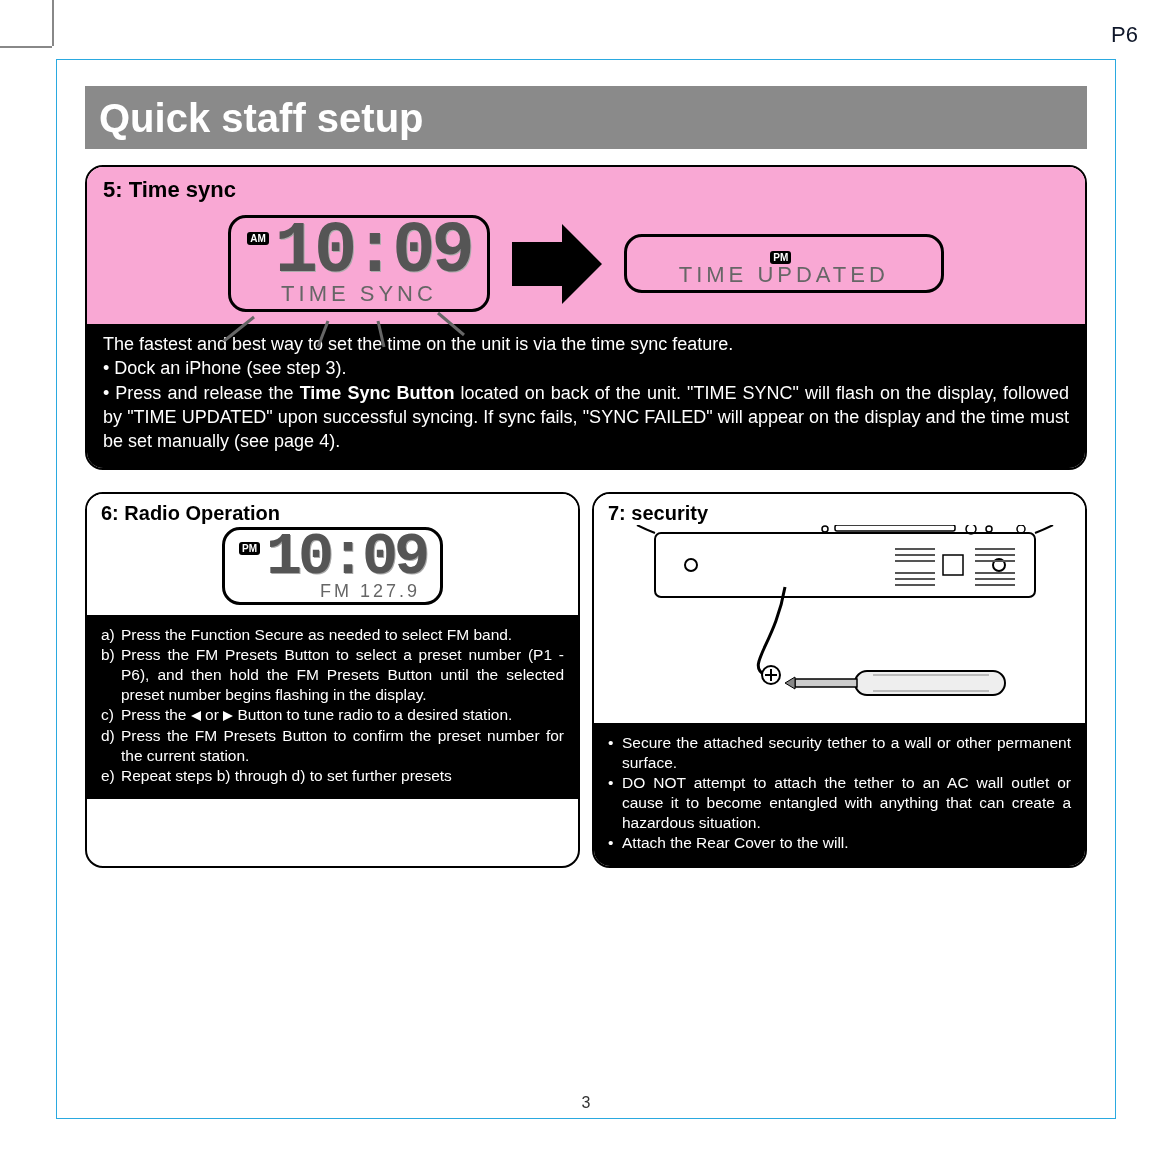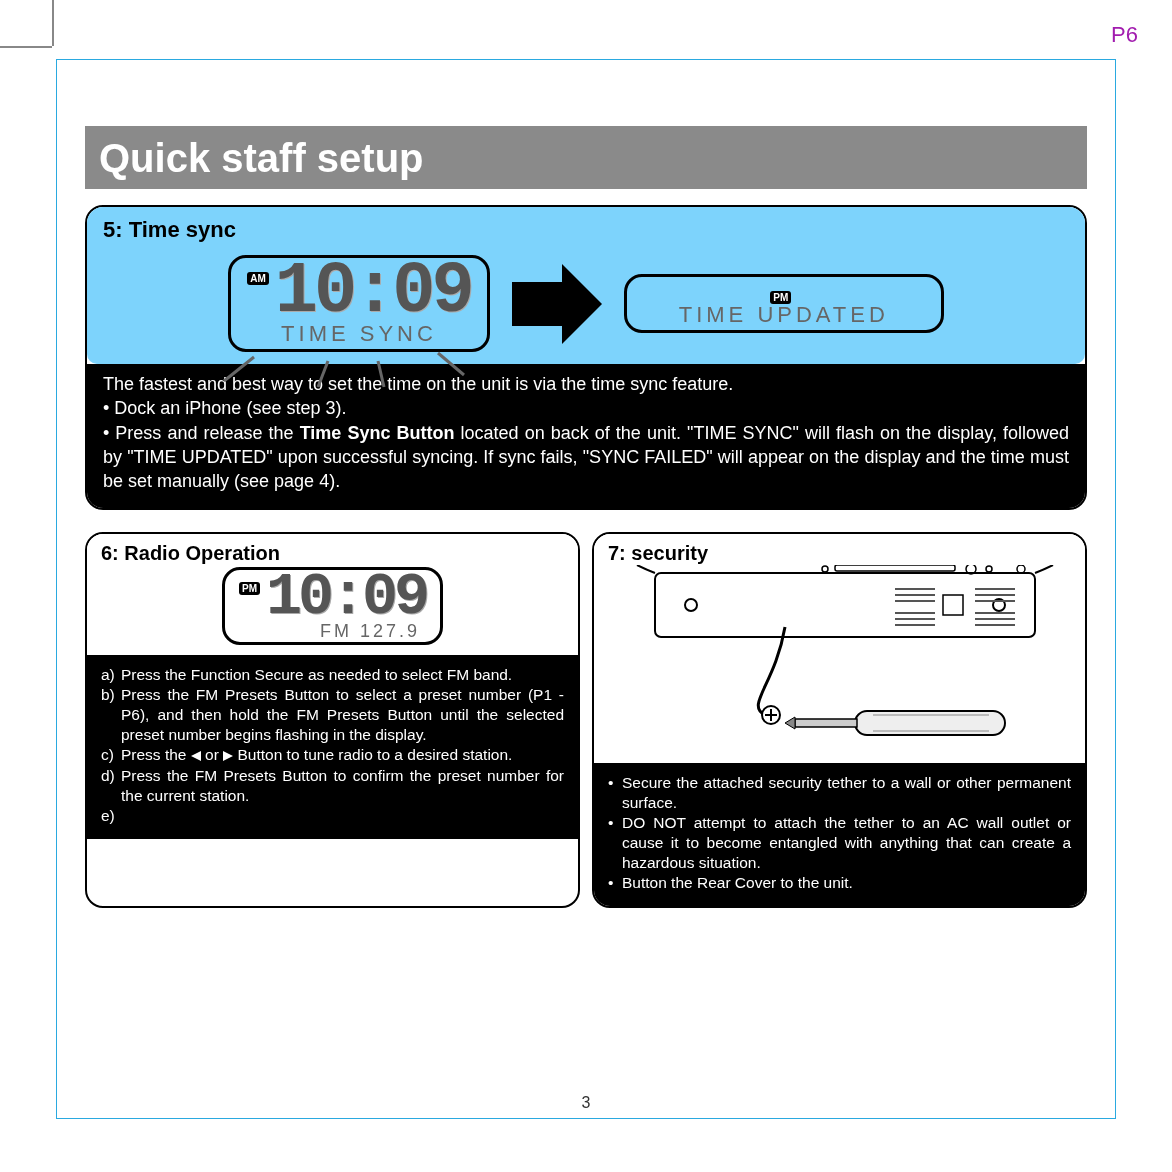--- a/index.html
+++ b/index.html
@@ -1,25 +1,25 @@
 <!DOCTYPE html>
 <html><head>
 <meta charset="utf-8">
 <style>
   * { box-sizing: border-box; margin: 0; padding: 0; }
   html, body { width: 1172px; height: 1172px; font-family: Arial, Helvetica, sans-serif; background: #fff; color: #000; }
-  .page-corner { position: absolute; top: 22px; right: 34px; font-size: 22px; color: #a21caf; }
+  .page-corner { position: absolute; top: 22px; right: 34px; font-size: 22px; color: #0f172a; }
   .crop-line-v { position: absolute; top: 0; left: 52px; width: 2px; height: 46px; background: #888; }
   .crop-line-h { position: absolute; top: 46px; left: 0; width: 52px; height: 2px; background: #888; }
   .page-frame { position: absolute; top: 59px; left: 56px; width: 1060px; height: 1060px; border: 1px solid #2aa9e0; }
   .content { position: relative; width: 100%; height: 100%; padding: 26px 28px 30px 28px; }
-  .title-bar { background: #8a8a8a; color: #fff; padding: 10px 14px 8px 14px; margin-bottom: 16px; margin-top: 40px; }
+  .title-bar { background: #8a8a8a; color: #fff; padding: 10px 14px 8px 14px; margin-bottom: 16px; }
   .title-bar h1 { font-size: 40px; font-weight: bold; }
   .panel { border: 2px solid #000; border-radius: 18px; overflow: hidden; margin-bottom: 22px; }
-  .panel-white { background: #7dd3fc; padding: 10px 16px 8px 16px; border-radius: 10px; }
+  .panel-white { background: #f9a8d4; padding: 10px 16px 8px 16px; }
   .panel-black { background: #000; color: #fff; padding: 8px 16px 14px 16px; font-size: 18px; line-height: 1.35; text-align: justify; }
   .panel-title { font-size: 22px; font-weight: bold; margin-bottom: 6px; }
   .row2 { display: flex; gap: 12px; }
   .col { flex: 1; }
   .lcd-row { display: flex; align-items: center; justify-content: center; gap: 22px; padding: 6px 0 4px 0; }
   .lcd-box { border: 3px solid #000; border-radius: 18px; padding: 4px 16px 2px 16px; display: flex; flex-direction: column; align-items: center; }
   .lcd-time { display: flex; align-items: center; }
   .ampm { font-size: 10px; font-weight: bold; background:#000; color:#fff; border-radius:3px; padding:1px 3px; margin-right:6px; align-self:flex-start; margin-top:10px;text-align:right; }
   .seg { font-family: 'Courier New', monospace; font-size: 72px; font-weight: bold; color:#555; letter-spacing: -4px; line-height: 0.85; text-shadow: 1px 1px 0 #aaa; }
   .seg-small { font-size: 60px; }
@@ -133,20 +133,21 @@
                     </svg></span><span> or </span><span class="tri"><svg width="10" height="10">
                       <polygon points="0,0 0,10 10,5" fill="#fff"></polygon>
                     </svg></span> <span class="bold">Button</span><span> to tune radio to a desired station.</span></span>
               </li>
             <li>
                 <span class="lab">d)</span>
                 <span><span>Press the </span><span class="bold">FM Presets Button</span><span> to confirm the preset number for the current station.</span></span>
               </li>
             <li>
                 <span class="lab">e)</span>
+                <span>Repeat steps b) through d) to set further presets</span>
               </li>
           </ol>
         </div>
       </div>
 
       <div class="col small-panel">
         <div class="small-white">
           <div class="sec-head">
             <span class="small-title">7: security</span>
           </div>
@@ -204,21 +205,21 @@
             <li>
                 <span class="dot">•</span>
                 <span>Secure the attached security tether to a wall or other permanent surface.</span>
               </li>
             <li>
                 <span class="dot">•</span>
                 <span>DO NOT attempt to attach the tether to an AC wall outlet or cause it to become entangled with anything that can create a hazardous situation.</span>
               </li>
             <li>
                 <span class="dot">•</span>
-                <span>Button the Rear Cover to  the unit.</span>
+                <span>Attach the Rear Cover to  the will.</span>
               </li>
           </ul>
         </div>
       </div>
     </div>
 
     <div class="footer-num">3</div>
   </div>
 </div>
 

